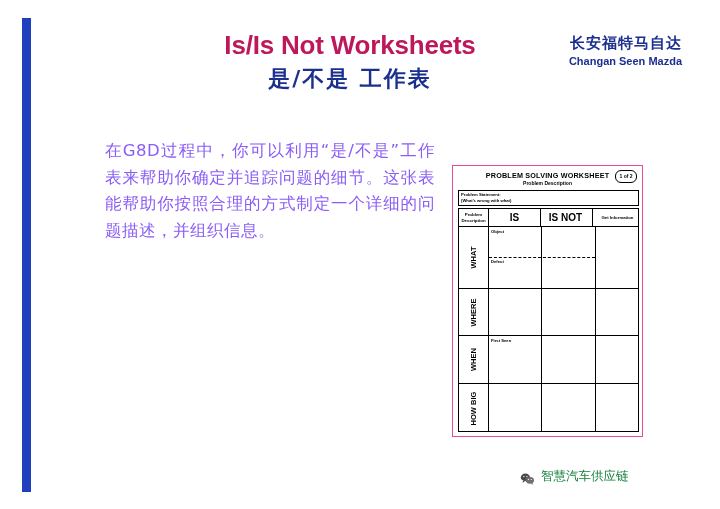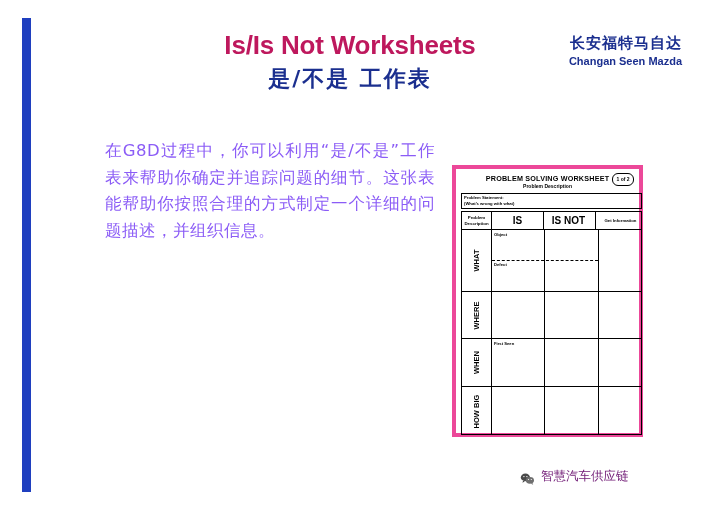--- a/index.html
+++ b/index.html
@@ -90,21 +90,21 @@
     text-align: justify;
   }
   
   .worksheet {
     position: absolute;
     left: 452px;
     top: 165px;
     width: 191px;
     height: 272px;
     background: #ffffff;
-    border: 4px solid #ec4899;
+    border: 1px solid #ec4899;
     box-sizing: border-box;
     font-family: "Liberation Sans", sans-serif;
   }
   .ws-title {
     position: absolute;
     left: 0;
     top: 5px;
     width: 100%;
     text-align: center;
     font-size: 7.2px;
@@ -255,21 +255,21 @@
     align-items: center;
     gap: 6px;
   }
   .wechat-icon {
     width: 15px;
     height: 12px;
     position: relative;
   }
   .footer-text {
     font-size: 12.5px;
-    color: #701a75;
+    color: #15803d;
     font-family: "DejaVu Sans", sans-serif;
   }
 </style>
 </head>
 <body>
 
 <div class="slide">
 
   <div class="blue-bar"></div>
 

